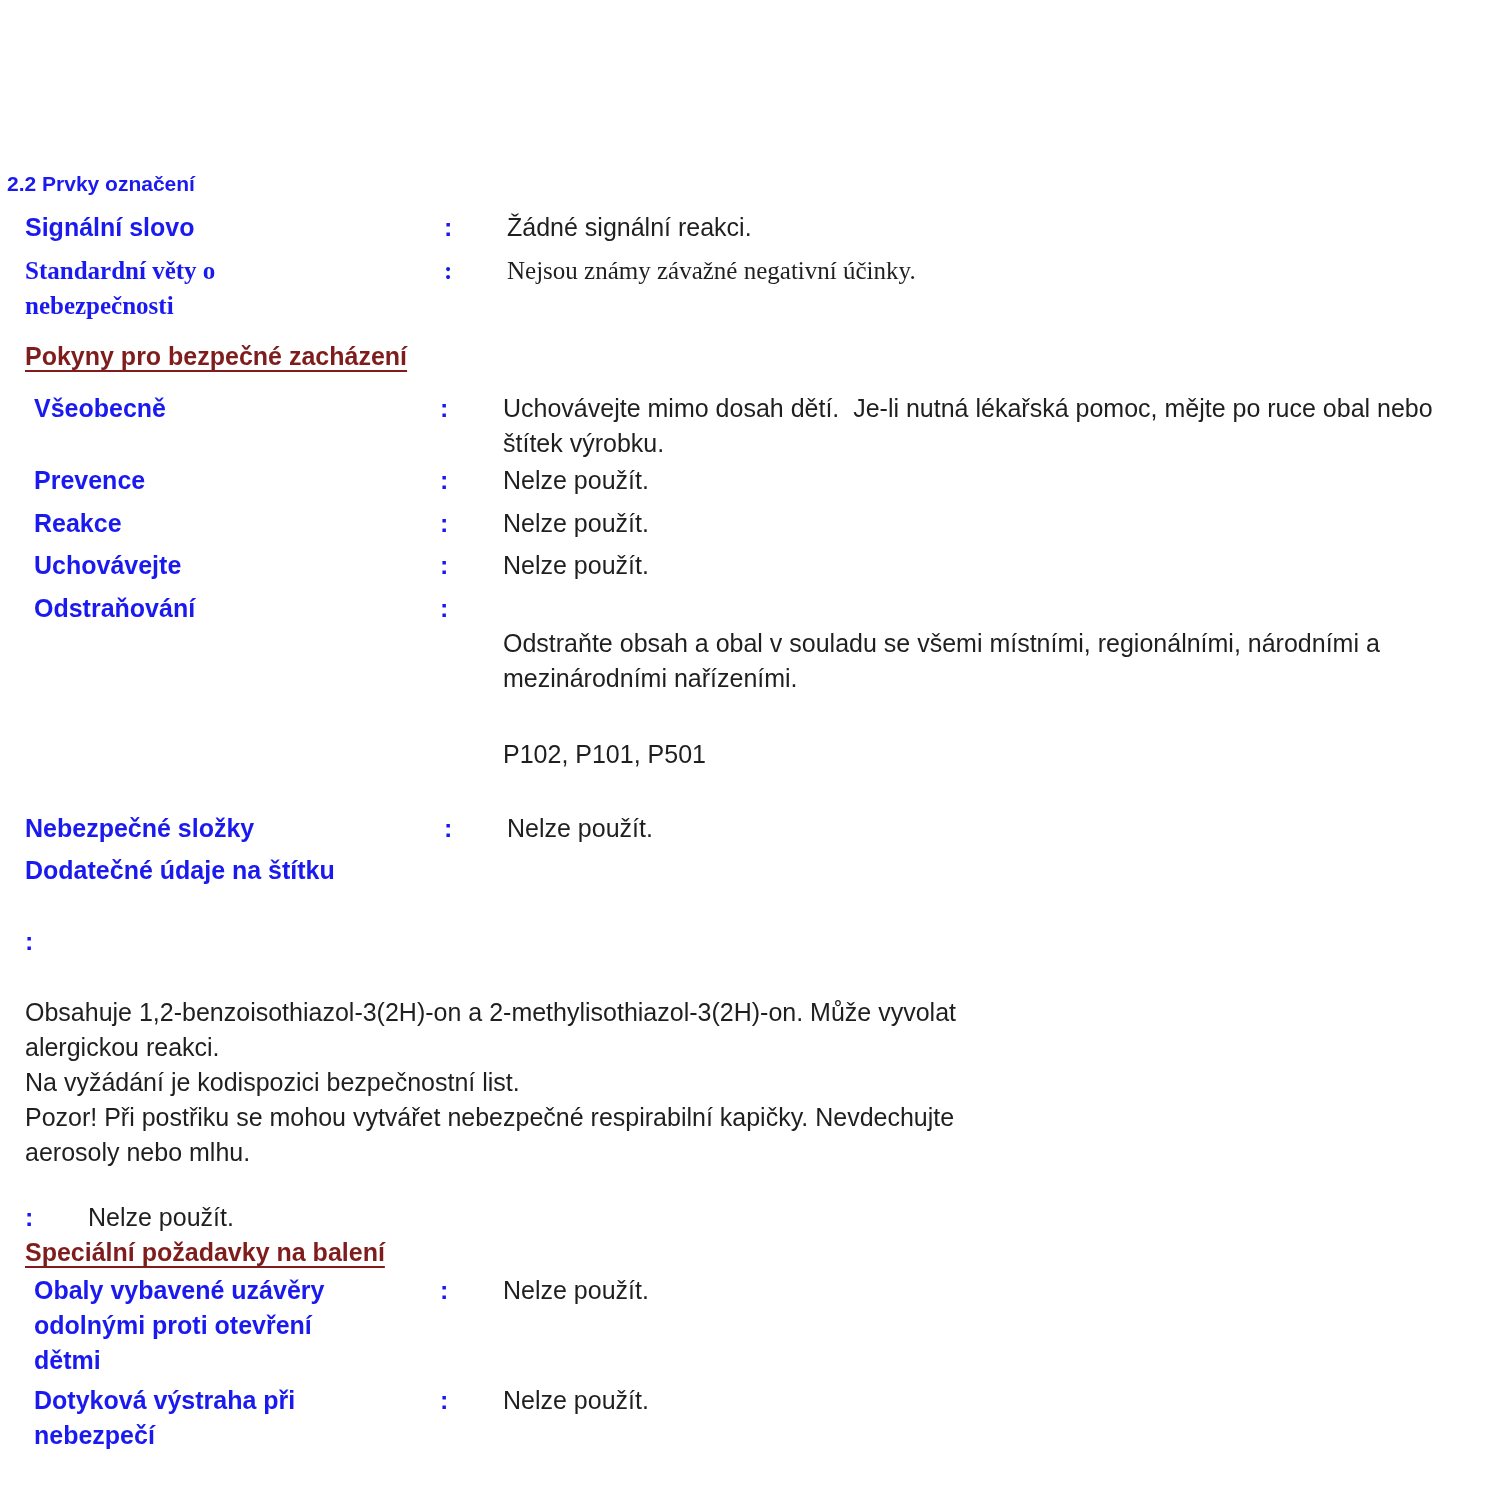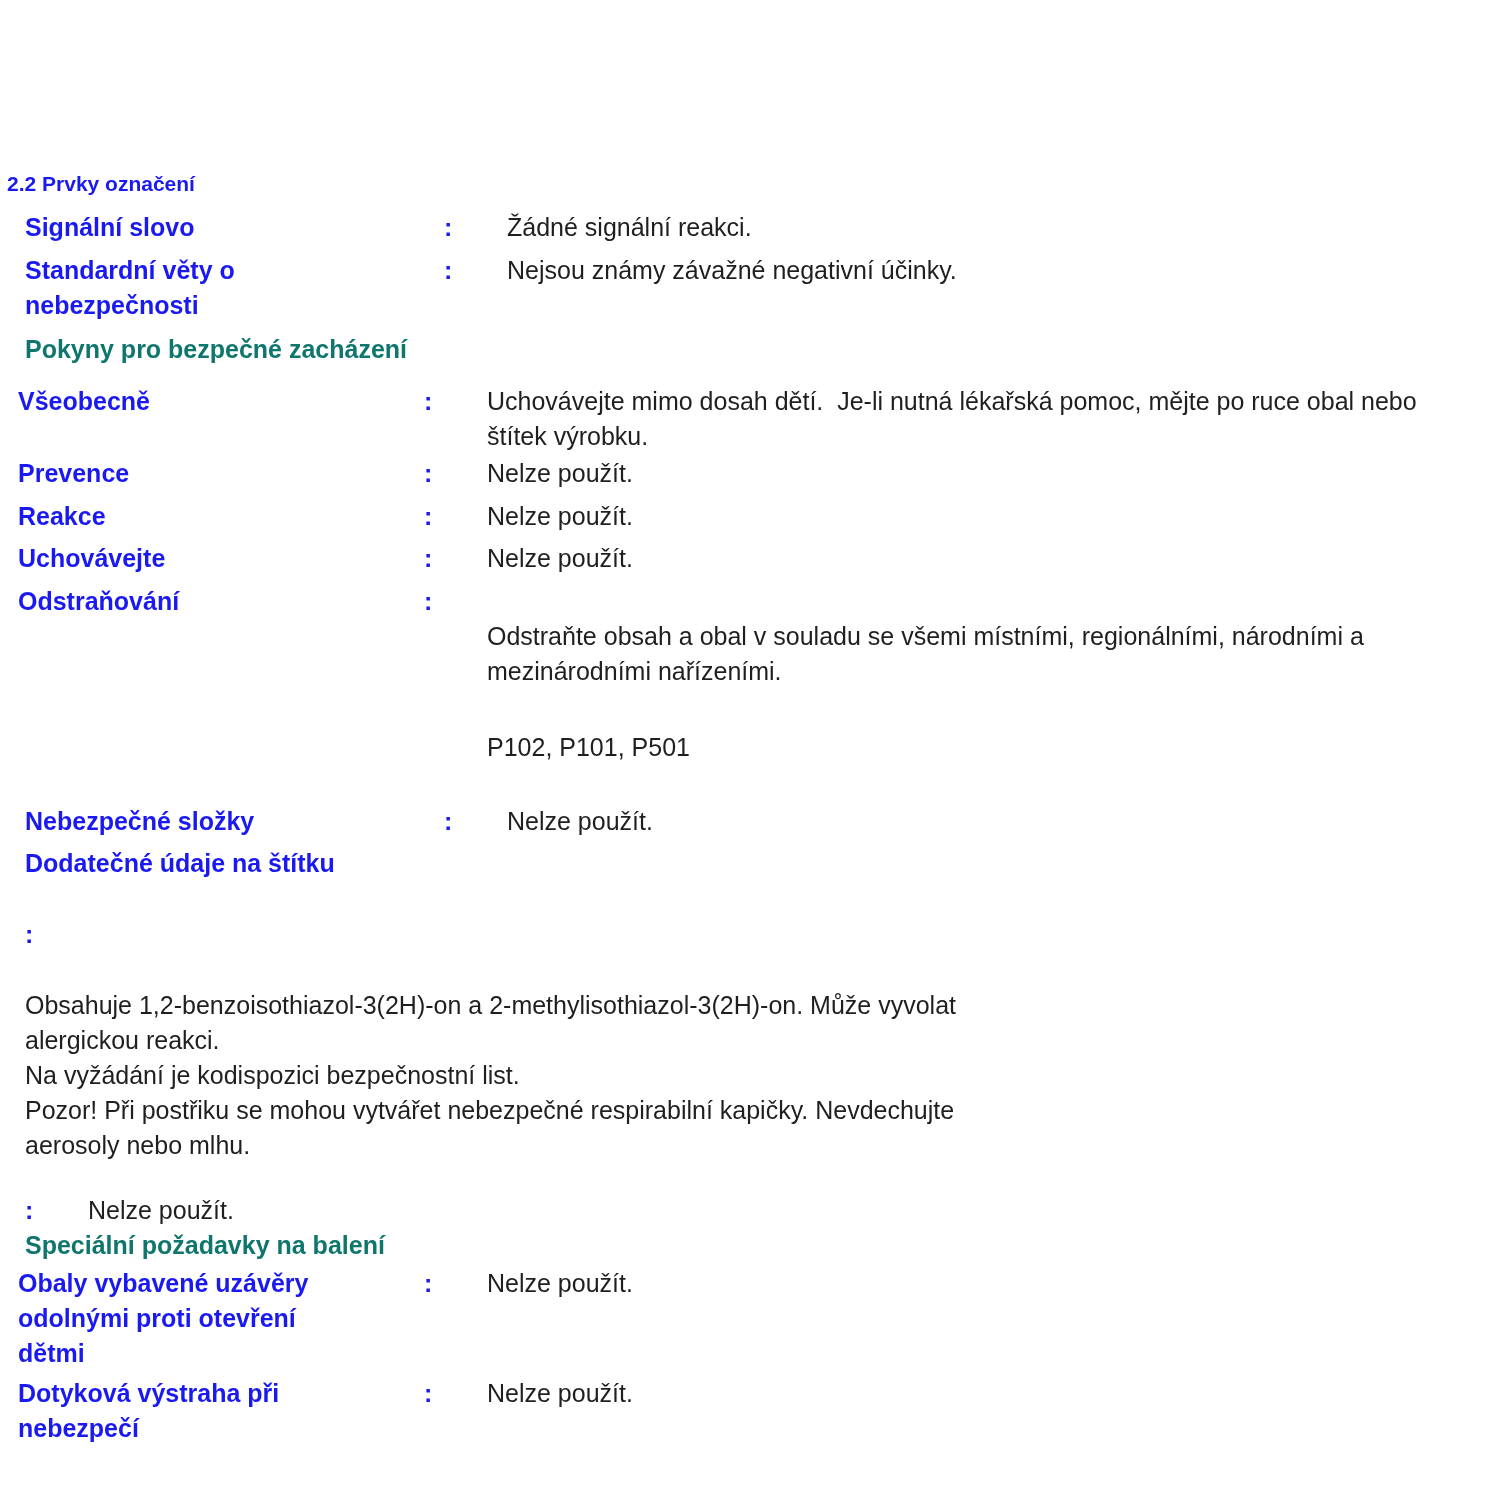--- a/index.html
+++ b/index.html
@@ -24,33 +24,34 @@
     margin: 0 0 9px 7px;
     font-size: 21px;
     line-height: 35px;
     font-weight: bold;
     color: #1a1af0;
     white-space: pre-line;
   }
   .sub-heading {
     margin: 0 9px 17px 25px;
     font-weight: bold;
-    color: #0f766e;
+    color: #7f1d1d;
+    text-decoration: underline;
     text-decoration-thickness: 2px;
     text-underline-offset: 5px;
     white-space: pre-line;
   }
   .sub-heading.specialni { margin-bottom: 3px; }
   .row {
     display: flex;
     align-items: flex-start;
     gap: 36px;
   }
   .row.indent1 { margin-left: 25px; }
-  .row.indent2 { margin-left: 18px; }
+  .row.indent2 { margin-left: 34px; }
   .row .label {
     font-weight: bold;
     color: #1a1af0;
     white-space: pre-line;
     flex: 0 0 auto;
   }
   .row.indent1 .label { width: 383px; }
   .row.indent2 .label { width: 370px; }
   .row .colon {
     flex: 0 0 27px;
@@ -63,21 +64,21 @@
     white-space: pre-line;
     padding-right: 8px;
   }
   .vpara2 { margin-top: 6px; white-space: pre-line; }
   
   .mb2  { margin-bottom: 2px; }
   .mb4  { margin-bottom: 4px; }
   .mb5  { margin-bottom: 5px; }
   .mb7  { margin-bottom: 7px; }
   .mb8  { margin-bottom: 8px; }
-  .mb13 { margin-bottom: 9px; }
+  .mb13 { margin-bottom: 16px; font-family: Liberation Serif, serif; }
   .mb23 { margin-bottom: 30px; flex-direction: column; }
 </style>
 </head>
 <body>
 
 <div class="page">
 
   <div class="section-heading">2.2 Prvky označení</div>
 
   <div class="row indent1 mb8">

